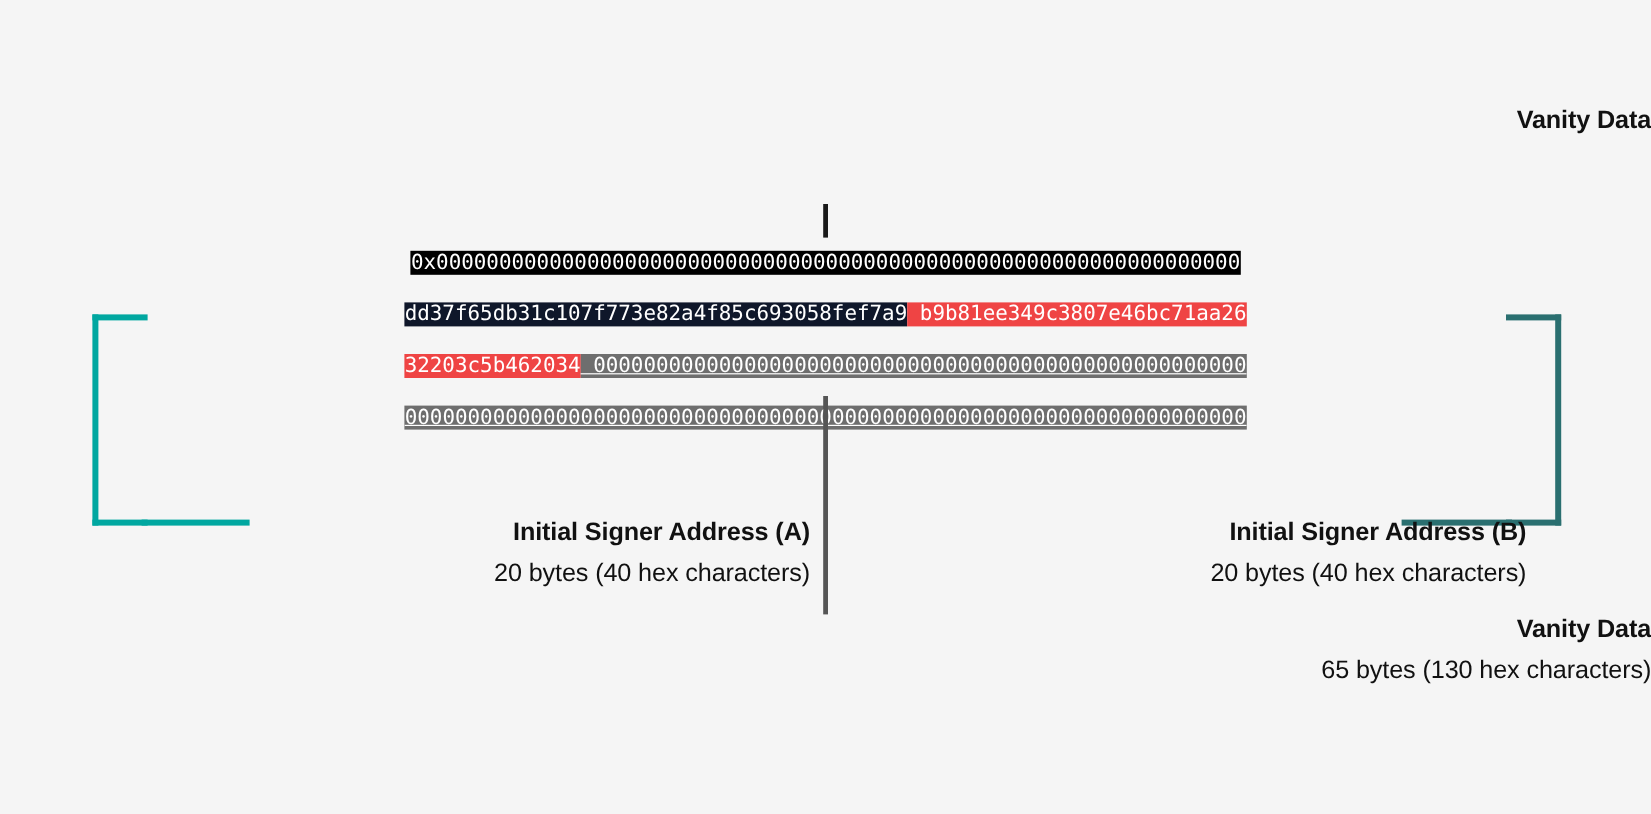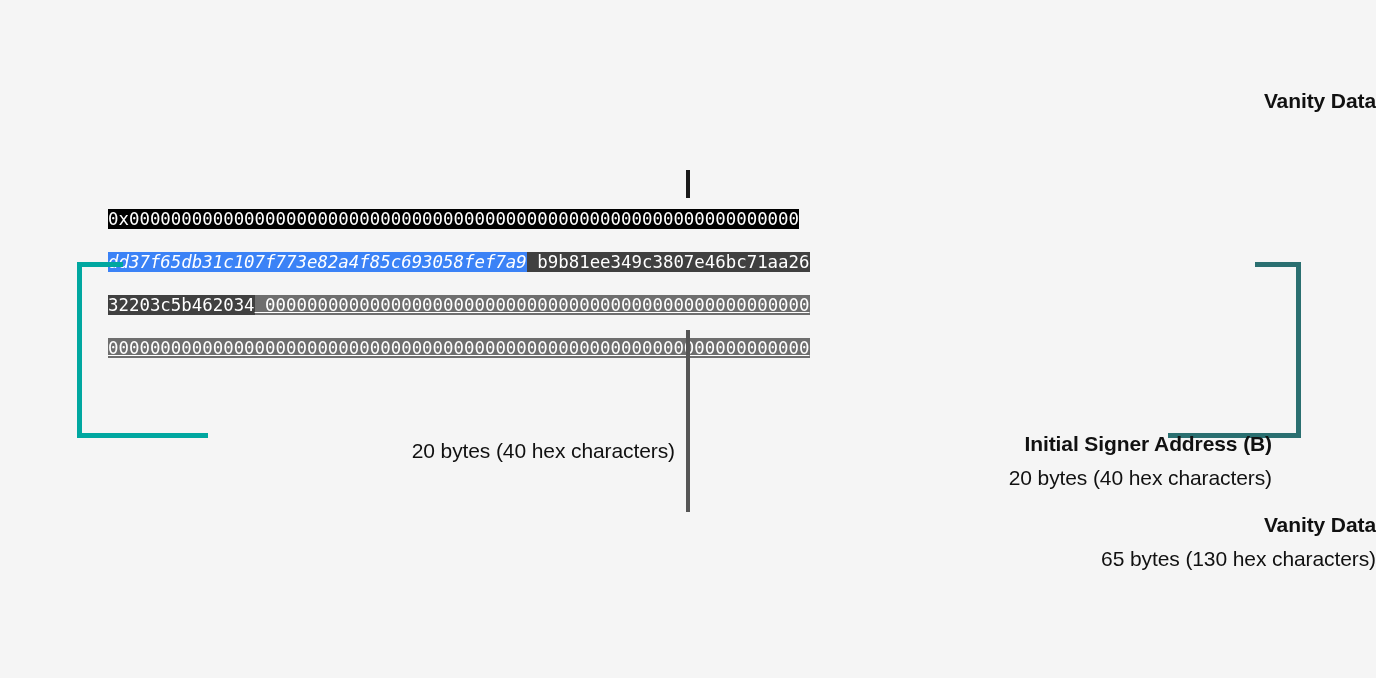--- a/index.html
+++ b/index.html
@@ -139,28 +139,29 @@
     font-family: "DejaVu Sans Mono", monospace;
     font-size: 17.4px;
     letter-spacing: 0px;
     line-height: 0;
   }
   .hex-row {
     display: block;
     white-space: pre;
     line-height: 43px;
     height: 43px;
+    text-align: center;
   }
   .hex-row span {
     display: inline;
     white-space: pre;
   }
   .seg-black   { background: #000000; color: #ffffff; }
-  .seg-signerA { background: #3b82f6; color: #ffffff; font-style: italic; }
-  .seg-signerB { background: #404040; color: #ffffff; margin-top: 12px; }
+  .seg-signerA { background: #0f172a; color: #ffffff; }
+  .seg-signerB { background: #ef4444; color: #ffffff; margin-top: 12px; }
   .seg-gray    { background: #6e6e6e; color: #ffffff; text-decoration: underline; }
 </style>
 </head>
 <body>
 
 <div id="stage">
 
   <div class="callout" id="top-callout">
     <div class="title">Vanity Data</div>
   </div>
@@ -173,20 +174,21 @@
       <div class="hex-row"><span class="seg-signerB">32203c5b462034</span><span class="seg-gray"> 0000000000000000000000000000000000000000000000000000</span></div>
       <div class="hex-row"><span class="seg-gray">0000000000000000000000000000000000000000000000000000000000000000000</span></div>
     </div>
 
   <div class="bracket" id="bracket-left"></div>
   <div class="bracket" id="bracket-right"></div>
   <div class="stub" id="stub-left"></div>
   <div class="stub" id="stub-right"></div>
 
   <div class="callout" id="signer-a-callout">
+    <div class="title">Initial Signer Address (A)</div>
     <div class="sub">20 bytes (40 hex characters)</div>
   </div>
 
   <div class="callout" id="signer-b-callout">
     <div class="title">Initial Signer Address (B)</div>
     <div class="sub">20 bytes (40 hex characters)</div>
   </div>
 
   <div class="leader" id="leader-bottom"></div>
 

